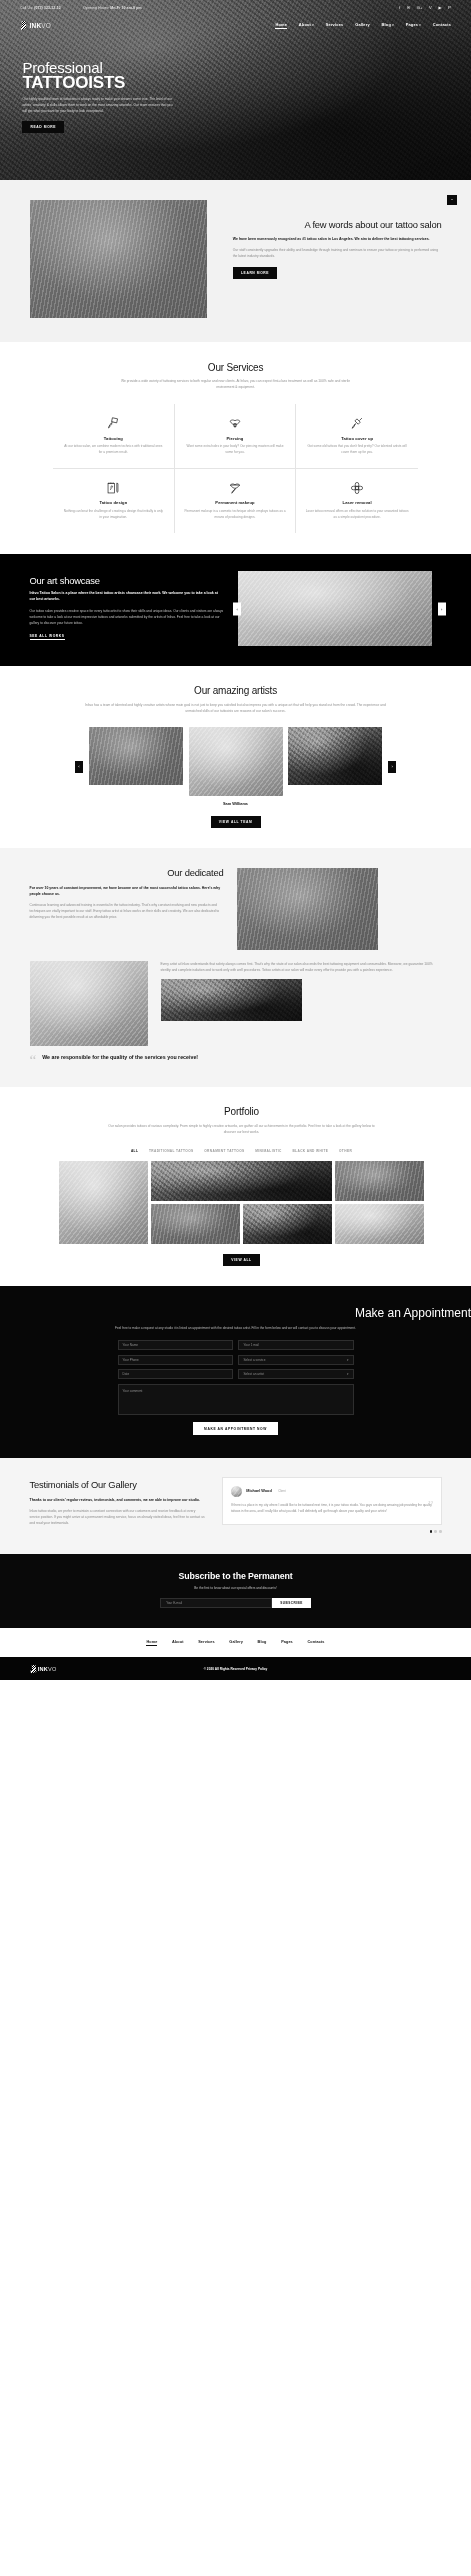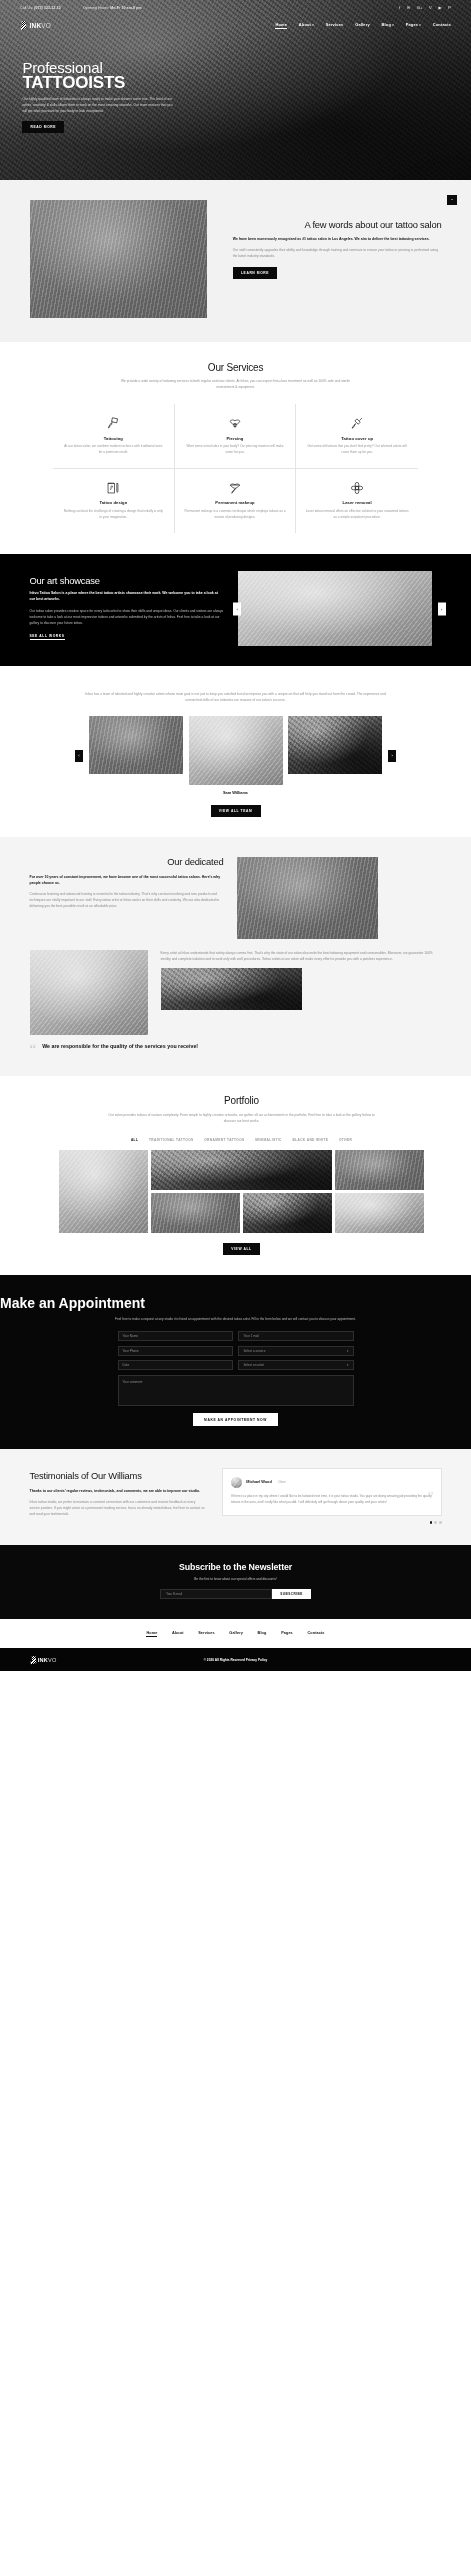--- a/index.html
+++ b/index.html
@@ -184,21 +184,21 @@
   .pf-a { grid-column:1; grid-row:1/3; }
   .pf-b { grid-column:2/4; grid-row:1; }
   .pf-c { grid-column:4; grid-row:1; }
   .pf-d { grid-column:2; grid-row:2; }
   .pf-e { grid-column:3; grid-row:2; }
   .pf-f { grid-column:4; grid-row:2; }
   .pf-grid > div { width:100%; height:100%; }
 
   
   .appt { background:#070707; padding:20px 0 22.4px; color:#fff; }
-  .appt h2 { font-size:14px; font-weight:700; text-align:left; color:#fff; }
+  .appt h2 { font-size:12px; font-weight:400; text-align:right; color:#fff; }
   .appt .sub { font-size:3.2px; color:#bdbdbd; text-align:center; margin-top:4.7px; line-height:1.9; }
   .form { width:236px; margin:9.4px auto 0; }
   .form-row { display:flex; gap:5.9px; margin-bottom:4.7px; }
   .fld {
     flex:1; background:#111; border:0.6px solid #2e2e2e; color:#8d8d8d;
     font-size:3.1px; padding:3.5px 4.1px; font-family:"Liberation Sans", sans-serif;
     height:10px; display:flex; align-items:center;
   }
   .fld.select { justify-content:space-between; }
   .fld.select .cv { font-size:2.9px; }
@@ -417,20 +417,21 @@
           </div>
         <div class="sc-arrow r">
             <span>›</span>
           </div>
       </div>
     </div>
   </section>
 
   <section class="artists">
     <div class="sec-head">
+      <h2>Our amazing artists</h2>
       <p style="max-width:306px">Inkvo has a team of talented and highly creative artists whose main goal is not just to keep you satisfied but also impress you with a unique art that will help you stand out from the crowd. The experience and unmatched skills of our tattooists are reasons of our salon's success.</p>
     </div>
     <div class="art-row">
       <div class="art-side">
           <span>‹</span>
         </div>
       <div class="art-card">
         <div class="ph photo dark"></div>
       </div>
       <div class="art-card center-card">
@@ -536,21 +537,21 @@
             <span>Your comment</span>
           </div>
       </div>
       <button class="btn">MAKE AN APPOINTMENT NOW</button>
     </div>
   </section>
 
   <section class="testi">
     <div class="container">
       <div class="left">
-        <h2>Testimonials of Our Williams</h2>
+        <h2>Testimonials of Our Gallery</h2>
         <p class="lead">Thanks to our clients' regular reviews, testimonials, and comments, we are able to improve our studio.</p>
         <p class="para">Inkvo tattoo studio, we prefer to maintain a constant connection with our customers and receive feedback at every service position. If you might arrive at a permanent making service, focus on already visited ideas, feel free to contact us and read your testimonials.</p>
       </div>
       <div style="flex:1">
         <div class="tcard">
           <div class="hd">
             <div class="av photo light"></div>
             <div class="nm">Michael Wood</div>
             <div class="rl">Client</div>
           </div>
@@ -560,21 +561,21 @@
         <div class="dots">
           <i class="on"></i>
           <i></i>
           <i></i>
         </div>
       </div>
     </div>
   </section>
 
   <section class="news">
-    <h2>Subscribe to the Newsletter</h2>
+    <h2>Subscribe to the Permanent</h2>
     <p>Be the first to know about our special offers and discounts!</p>
     <div class="sub-form">
       <div class="inp">
           <span>Your E-mail</span>
         </div>
       <div class="sb">SUBSCRIBE</div>
     </div>
   </section>
 
   <nav class="foot-nav">

